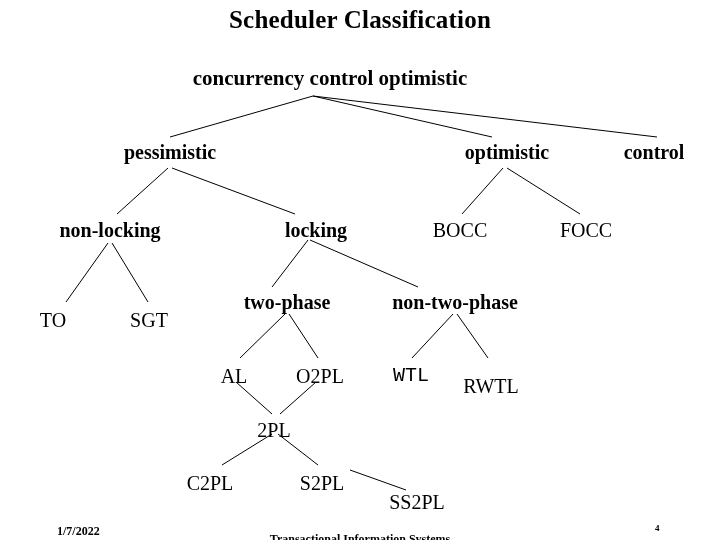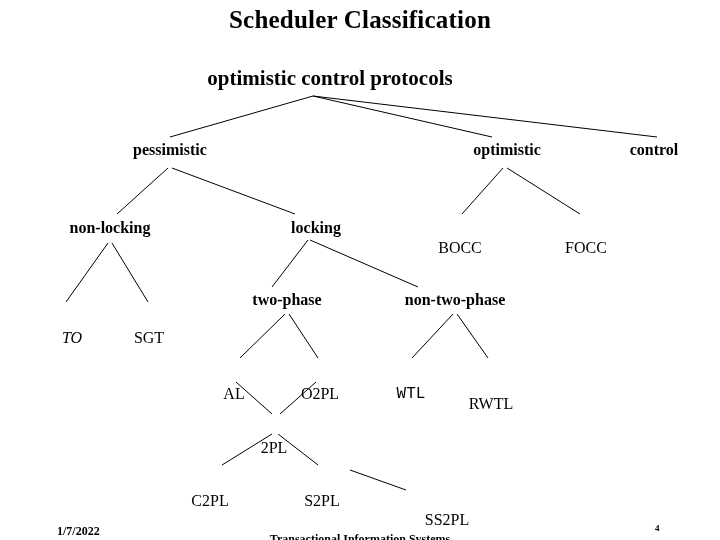--- a/index.html
+++ b/index.html
@@ -36,25 +36,25 @@
     height: 540px;
   }
   .node {
     position: absolute;
     white-space: nowrap;
     line-height: 1;
     transform: translateX(-50%);
     background: transparent;
   }
   .node.bold   { font-weight: bold; }
-  .node.normal { font-weight: normal; margin-top: 20px; }
+  .node.normal { font-weight: normal; }
 
   
   .s-root  { font-size: 21px; }
-  .s-lvl1  { font-size: 16px; }
+  .s-lvl1  { font-size: 20px; }
 
   
   .footer-text {
     position: absolute;
     white-space: nowrap;
     font-size: 12px;
     font-weight: bold;
     line-height: 1;
   }
   #footer-date  { left: 57px;  top: 525px; }
@@ -85,40 +85,40 @@
       <line x1="453" y1="314" x2="412" y2="358" stroke="#000000" stroke-width="1"></line>
       <line x1="457" y1="314" x2="488" y2="358" stroke="#000000" stroke-width="1"></line>
       <line x1="236" y1="382" x2="272" y2="414" stroke="#000000" stroke-width="1"></line>
       <line x1="316" y1="382" x2="280" y2="414" stroke="#000000" stroke-width="1"></line>
       <line x1="272" y1="434" x2="222" y2="465" stroke="#000000" stroke-width="1"></line>
       <line x1="278" y1="434" x2="318" y2="465" stroke="#000000" stroke-width="1"></line>
       <line x1="350" y1="470" x2="406" y2="490" stroke="#000000" stroke-width="1"></line>
     </svg>
 
   <div id="nodes-layer">
-      <div class="node bold s-root" style="left: 330px; top: 68px;">optimistic control protocols</div>
+      <div class="node bold s-root" style="left: 330px; top: 68px;">concurrency control optimistic</div>
       <div class="node bold s-lvl1" style="left: 170px; top: 142px;">pessimistic</div>
       <div class="node bold s-lvl1" style="left: 507px; top: 142px;">optimistic</div>
       <div class="node bold s-lvl1" style="left: 654px; top: 142px;">control</div>
       <div class="node bold s-lvl1" style="left: 110px; top: 220px;">non-locking</div>
       <div class="node bold s-lvl1" style="left: 309px; top: 220px; margin-left: 7px;">locking</div>
       <div class="node normal s-lvl1" style="left: 460px; top: 220px;">BOCC</div>
       <div class="node normal s-lvl1" style="left: 586px; top: 220px;">FOCC</div>
-      <div class="node normal s-lvl1" style="left: 72px; top: 310px; font-style: italic;">TO</div>
+      <div class="node normal s-lvl1" style="left: 53px; top: 310px;">TO</div>
       <div class="node normal s-lvl1" style="left: 149px; top: 310px;">SGT</div>
       <div class="node bold s-lvl1" style="left: 287px; top: 292px;">two-phase</div>
       <div class="node bold s-lvl1" style="left: 455px; top: 292px;">non-two-phase</div>
       <div class="node normal s-lvl1" style="left: 234px; top: 366px; text-align: right;">AL</div>
       <div class="node normal s-lvl1" style="left: 320px; top: 366px;">O2PL</div>
       <div class="node normal s-lvl1" style="left: 411px; top: 366px; font-family: Liberation Mono, monospace;">WTL</div>
       <div class="node normal s-lvl1" style="left: 491px; top: 376px;">RWTL</div>
       <div class="node normal s-lvl1" style="left: 274px; top: 420px;">2PL</div>
       <div class="node normal s-lvl1" style="left: 210px; top: 473px;">C2PL</div>
       <div class="node normal s-lvl1" style="left: 322px; top: 473px;">S2PL</div>
-      <div class="node normal s-lvl1" style="left: 447px; top: 492px;">SS2PL</div>
+      <div class="node normal s-lvl1" style="left: 417px; top: 492px;">SS2PL</div>
     </div>
 
   <div class="footer-text" id="footer-date">1/7/2022</div>
 
   <div class="footer-text" id="footer-note">Transactional Information Systems</div>
 
   <div class="footer-text" id="footer-page">4</div>
 
 </div>
 

